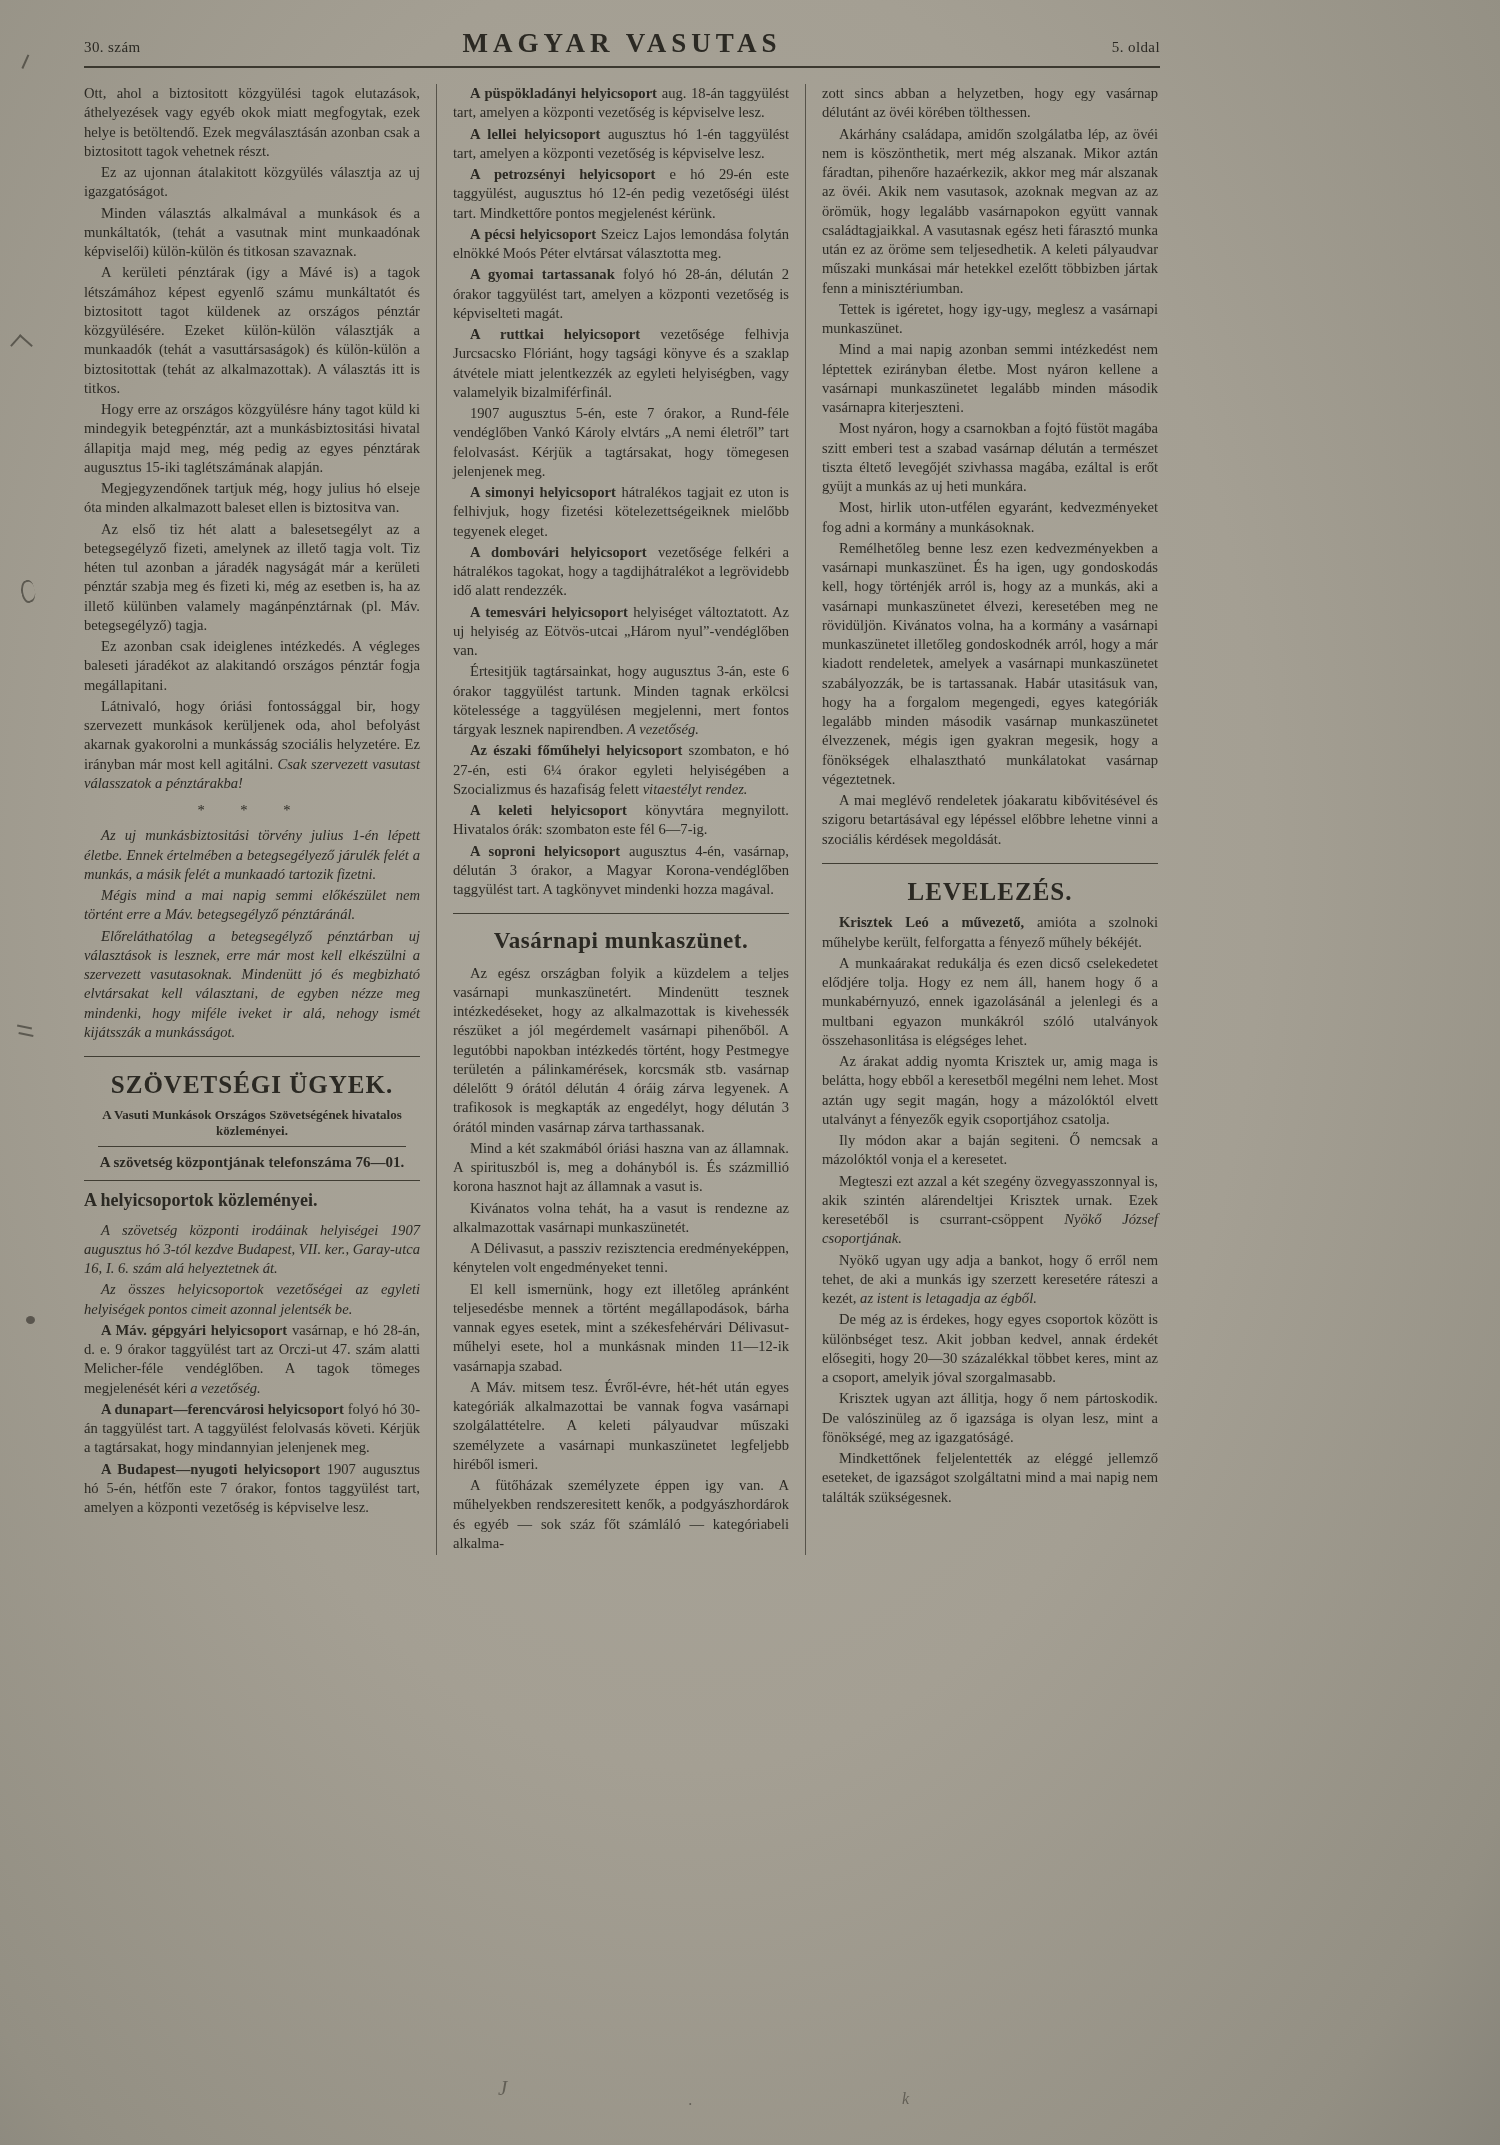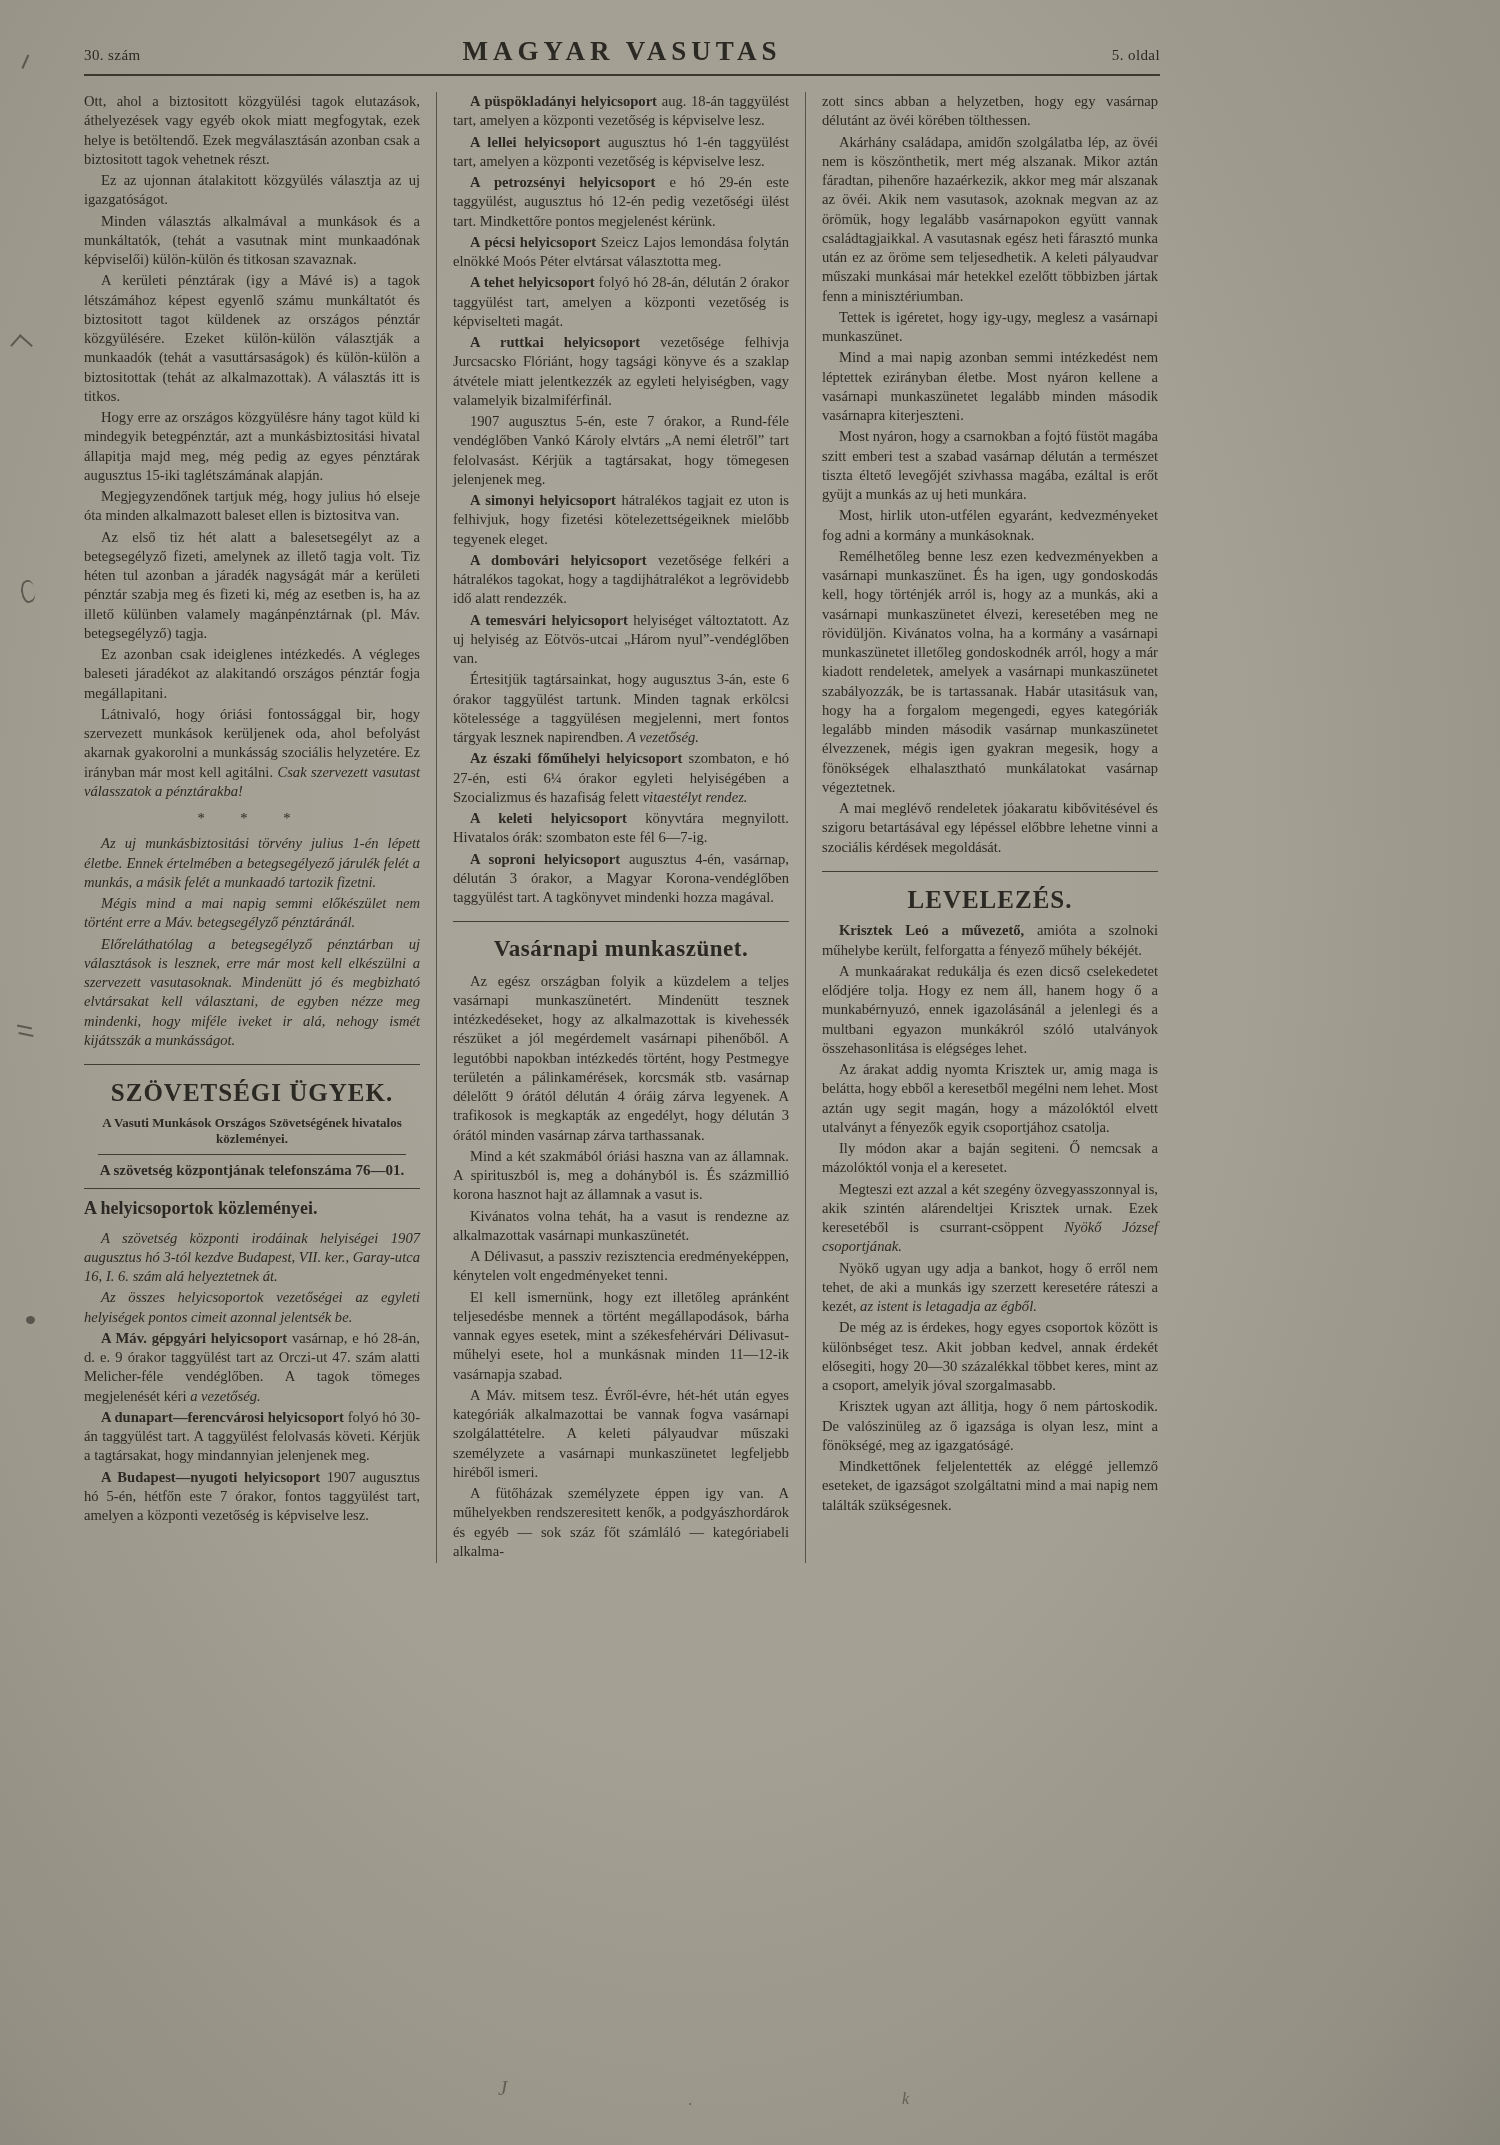--- a/index.html
+++ b/index.html
@@ -2,21 +2,21 @@
 <html lang="hu"><head>
 <meta charset="utf-8">
 <style>
   html,body{margin:0;padding:0;}
   body{
     width:1500px;height:2145px;position:relative;overflow:hidden;
     background:radial-gradient(ellipse at 46% 40%, #aba79c 0%, #a49f93 50%, #938f83 88%, #87847a 100%);
     font-family:"Liberation Serif","DejaVu Serif",serif;
     color:#2b2923;
   }
-  .sheet{position:absolute;left:84px;top:36px;width:1076px;}
+  .sheet{position:absolute;left:84px;top:28px;width:1076px;}
   
   .masthead{display:flex;align-items:baseline;border-bottom:2px solid #3b382f;padding-bottom:7px;}
   .masthead .side{width:130px;font-size:15px;letter-spacing:.4px;}
   .masthead .side.right{text-align:right;}
   .masthead .title{flex:1;text-align:center;font-size:27px;font-weight:700;letter-spacing:5px;}
   
   .columns{display:flex;margin-top:16px;align-items:stretch;}
   .col{width:336px;text-align:justify;font-size:14.6px;line-height:1.32;hyphens:auto;}
   .colrule{width:1px;background:#56534a;margin:0 16px;align-self:stretch;}
   
@@ -118,21 +118,21 @@
     <section class="col" lang="hu">
 
         <p class="para"><b>A püspökladányi helyicsoport</b><span> aug. 18-án taggyülést tart, amelyen a központi vezetőség is képviselve lesz.</span></p>
 
         <p class="para"><b>A lellei helyicsoport</b><span> augusztus hó 1-én taggyülést tart, amelyen a központi vezetőség is képviselve lesz.</span></p>
 
         <p class="para"><b>A petrozsényi helyicsoport</b><span> e hó 29-én este taggyülést, augusztus hó 12-én pedig vezetőségi ülést tart. Mindkettőre pontos megjelenést kérünk.</span></p>
 
         <p class="para"><b>A pécsi helyicsoport</b><span> Szeicz Lajos lemondása folytán elnökké Moós Péter elvtársat választotta meg.</span></p>
 
-        <p class="para"><b>A tehet helyicsoport</b><span> folyó hó 28-án, délután 2 órakor taggyülést tart, amelyen a központi vezetőség is képviselteti magát.</span></p>
+        <p class="para"><b>A gyomai tartassanak</b><span> folyó hó 28-án, délután 2 órakor taggyülést tart, amelyen a központi vezetőség is képviselteti magát.</span></p>
 
         <p class="para"><b>A ruttkai helyicsoport</b><span> vezetősége felhivja Jurcsacsko Flóriánt, hogy tagsági könyve és a szaklap átvétele miatt jelentkezzék az egyleti helyiségben, vagy valamelyik bizalmiférfinál.</span></p>
 
         <p class="para"><span>1907 augusztus 5-én, este 7 órakor, a Rund-féle vendéglőben Vankó Károly elvtárs „A nemi életről” tart felolvasást. Kérjük a tagtársakat, hogy tömegesen jelenjenek meg.</span></p>
 
         <p class="para"><b>A simonyi helyicsoport</b><span> hátralékos tagjait ez uton is felhivjuk, hogy fizetési kötelezettségeiknek mielőbb tegyenek eleget.</span></p>
 
         <p class="para"><b>A dombovári helyicsoport</b><span> vezetősége felkéri a hátralékos tagokat, hogy a tagdijhátralékot a legrövidebb idő alatt rendezzék.</span></p>
 
         <p class="para"><b>A temesvári helyicsoport</b><span> helyiséget változtatott. Az uj helyiség az Eötvös-utcai „Három nyul”-vendéglőben van.</span></p>

